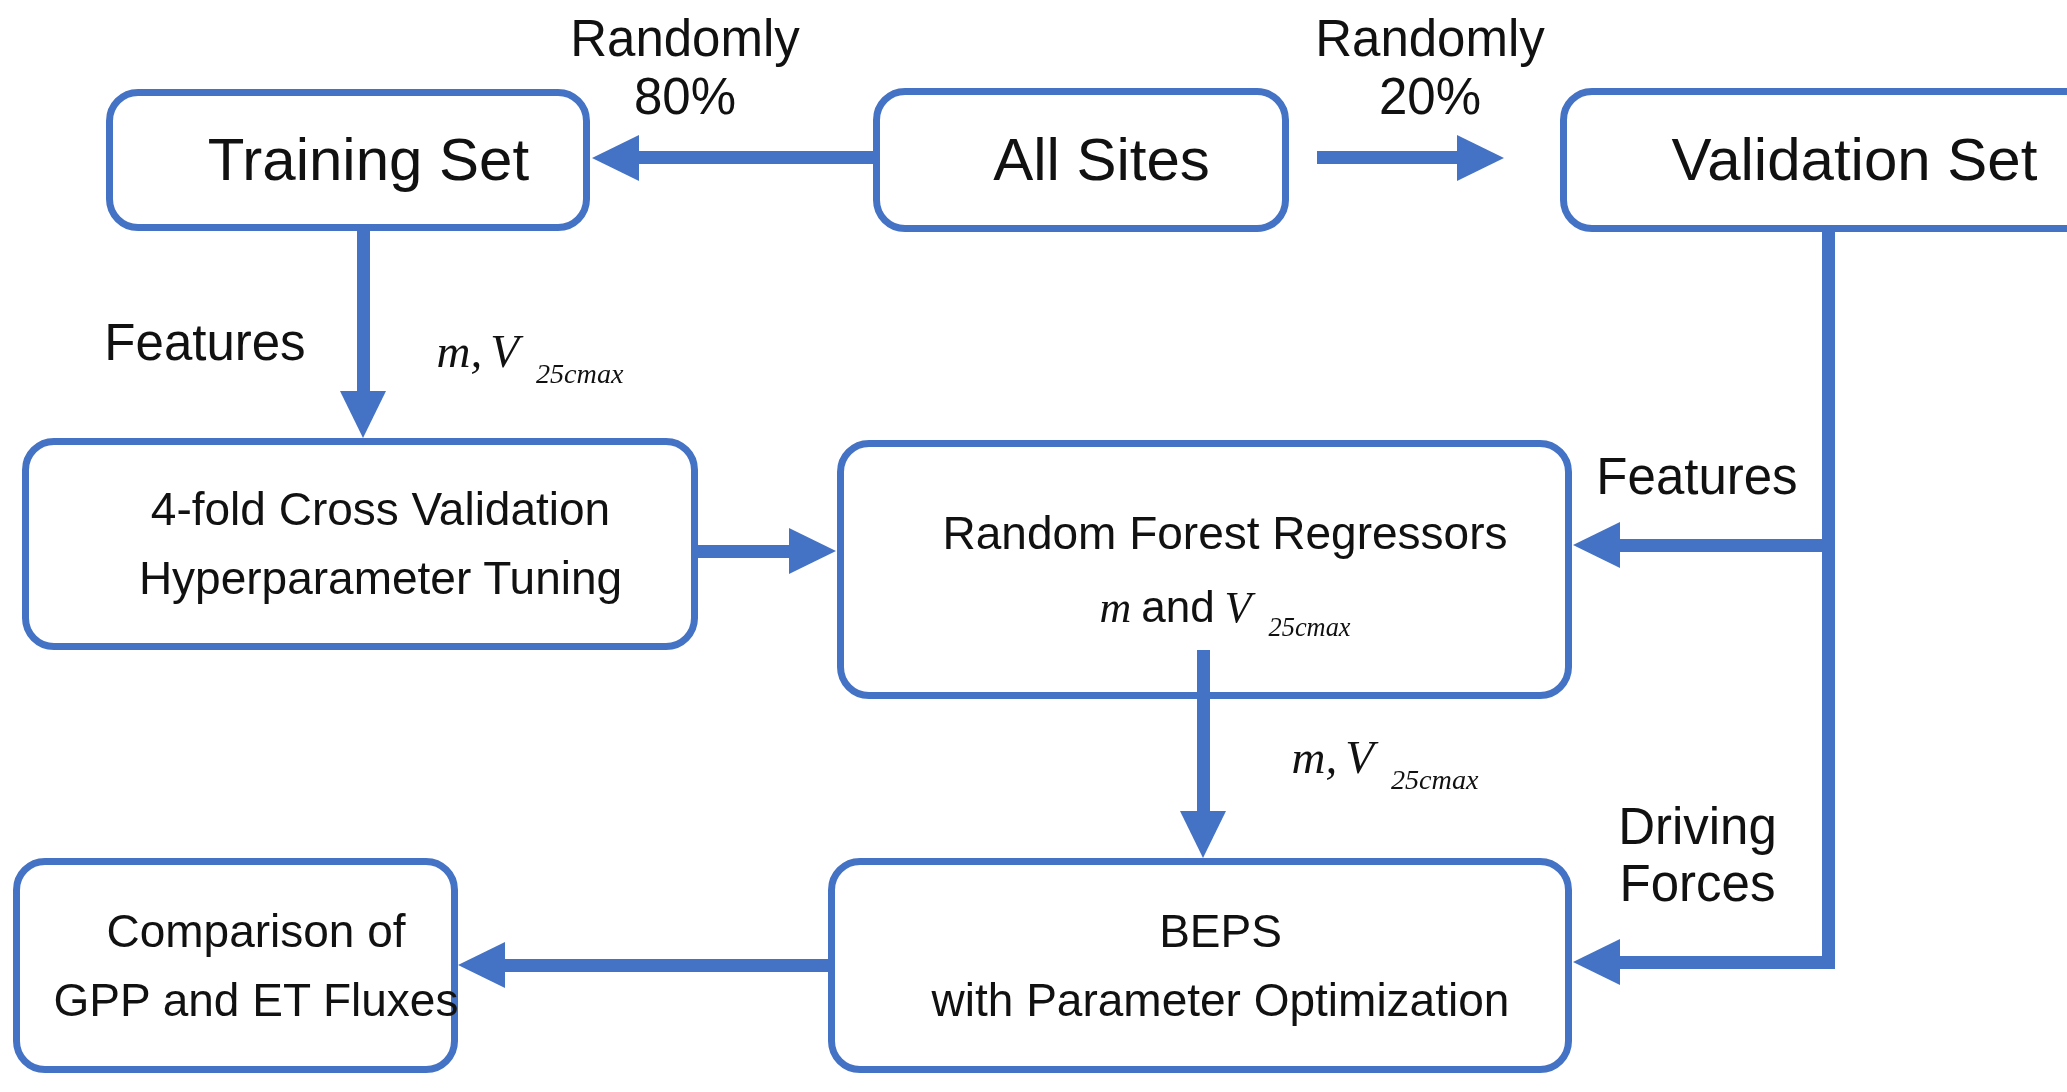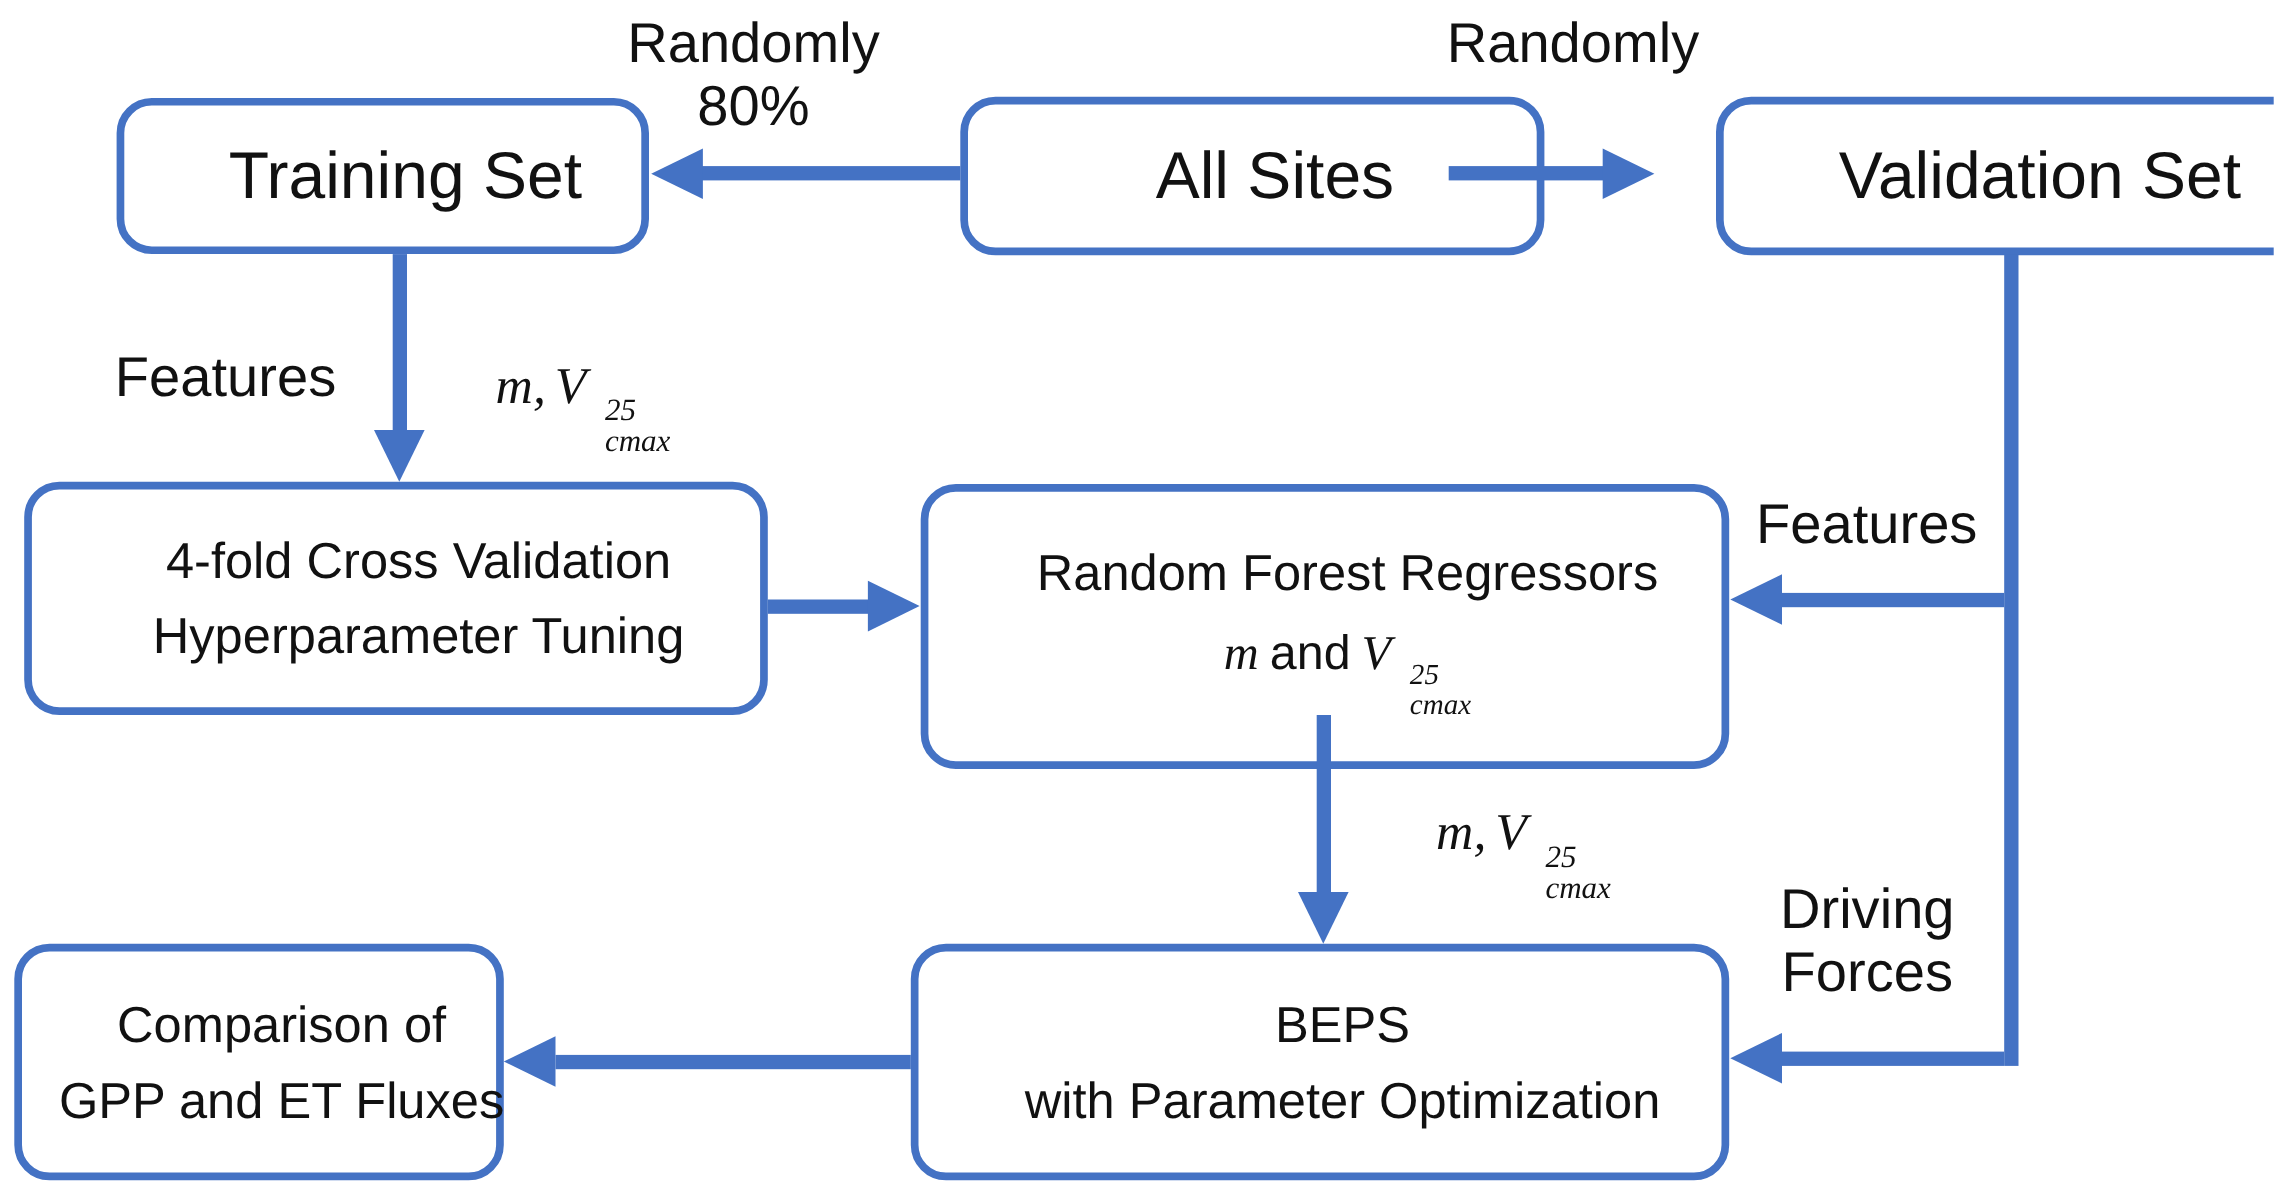--- a/index.html
+++ b/index.html
@@ -43,40 +43,40 @@
     line-height: 58px;
     text-align: center;
     white-space: nowrap;
   }
   
   .math { font-family: "Liberation Serif", serif; font-style: italic; white-space: nowrap; }
   .math .plain { font-family: "Liberation Sans", sans-serif; font-style: normal; margin: 0 10px; }
   .math .lead { margin-right: 8px; }
   .mstack {
     display: inline-flex;
-    flex-direction: column;
+    flex-direction: row;
     align-items: flex-start;
     vertical-align: -0.55em;
     line-height: 1.0;
     font-size: 0.60em;
     margin-left: 17px;
   }
   .math-label { font-size: 47px; }
   .rf-mathline { font-size: 44px; margin-top: 6px; }
 </style>
 </head>
 <body>
 
 <div class="canvas">
 
   <div class="node f-top" style="left:106px; top:89px; width:484px; height:142px;">
     <span class="nline">Training Set</span>
   </div>
 
-  <div class="node f-top" style="left:873px; top:88px; width:531px; height:144px;">
+  <div class="node f-top" style="left:873px; top:88px; width:416px; height:144px;">
     <span class="nline">All Sites</span>
   </div>
 
   <div class="node f-top" style="left:1560px; top:88px; width:548px; height:144px;">
     <span class="nline">Validation Set</span>
   </div>
 
   <div class="node f-mid" style="left:22px; top:438px; width:676px; height:212px;">
     <span class="nline">4-fold Cross Validation</span>
     <span class="nline">Hyperparameter Tuning</span>
@@ -144,20 +144,21 @@
     <div class="head head-left" style="left:458px; top:942px;"></div>
   </div>
 
   <div class="elabel" style="left:565px; top:10px; width:240px;">
     <div>Randomly</div>
     <div>80%</div>
   </div>
 
   <div class="elabel" style="left:1310px; top:10px; width:240px;">
     <div>Randomly</div>
+    <div>20%</div>
   </div>
 
   <div class="elabel" style="left:95px; top:314px; width:220px;">Features</div>
 
   <div class="elabel math math-label" style="left:425px; top:322px; width:210px;">
     <span class="lead">m,</span><span>V</span><span class="mstack">
         <span class="msup">25</span>
         <span class="msub">cmax</span>
       </span>
   </div>

